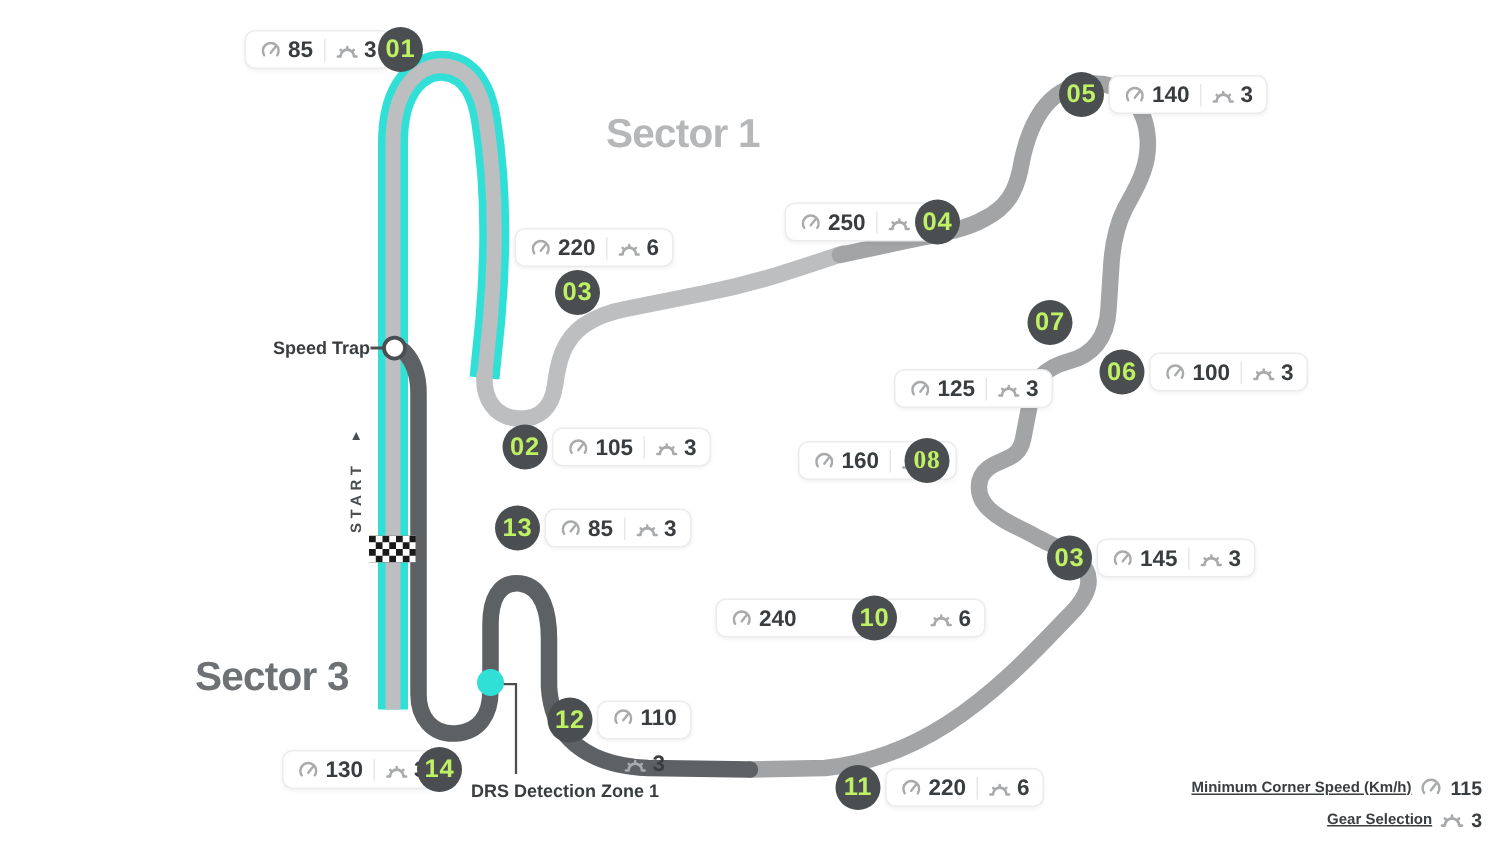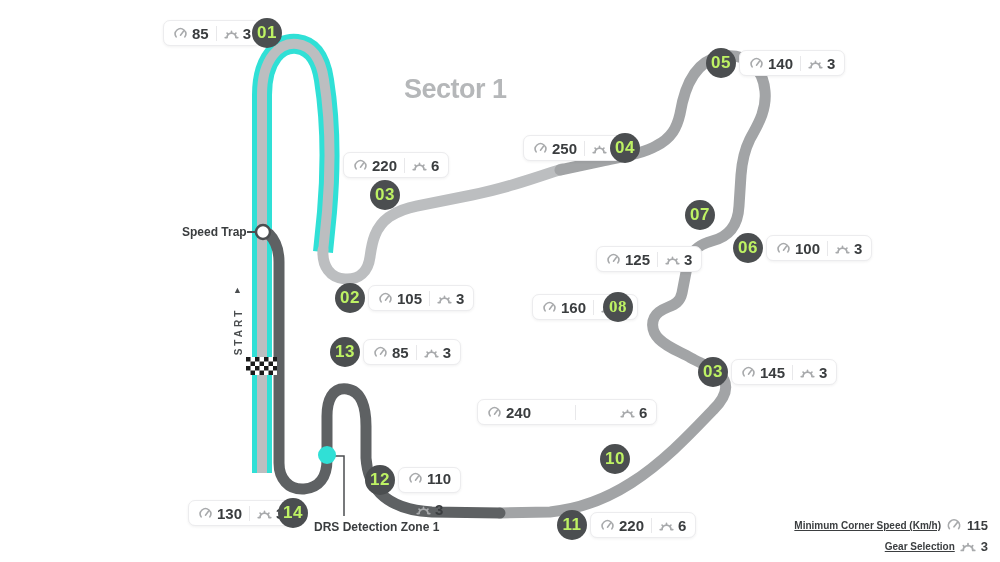--- a/index.html
+++ b/index.html
@@ -60,20 +60,21 @@
     <rect x="246" y="357" width="31" height="18" fill="url(#chk)"></rect>
 
     <line x1="247" y1="232" x2="256" y2="232" stroke="#4b4e50" stroke-width="2"></line>
     <circle cx="263" cy="232" r="7" fill="#ffffff" stroke="#4b4e50" stroke-width="2.5"></circle>
 
     <path d="M 335 456 L 344 456 L 344 516" fill="none" stroke="#4b4e50" stroke-width="1.5"></path>
     <circle cx="327" cy="455" r="9" fill="#30e0d6"></circle>
   </svg>
 
   <div class="sector-label s1" style="left:404px;top:74px;">Sector 1</div>
+  <div class="sector-label s3" style="left:130px;top:436px;">Sector 3</div>
 
   <div class="small-label speed-trap-label">Speed Trap</div>
   <div class="start-arrow">▲</div>
   <div class="start-label">START</div>
   <div class="small-label drs-label">DRS Detection Zone 1</div>
 
   <div id="corners-layer">
       <div class="badge" style="left: 252px; top: 18px;">01</div>
       <div class="pill" style="left: 163px; top: 20px;">
         <span class="seg">
@@ -229,21 +230,21 @@
         </span>
         <span class="pill-sep"></span>
         <span class="seg">
           <svg class="picon" viewBox="0 0 20 20">
             <path d="M4 15.5 A6 6 0 0 1 16 15.5" fill="none" stroke="currentColor" stroke-width="2.4"></path>
             <path d="M4 15.5 L1.6 15.5 M5.8 11.3 L4.1 9.6 M10 9.5 L10 7.1 M14.2 11.3 L15.9 9.6 M16 15.5 L18.4 15.5" fill="none" stroke="currentColor" stroke-width="2.2" stroke-linecap="round"></path>
           </svg>
           <span>3</span>
         </span>
       </div>
-      <div class="badge" style="left: 600px; top: 397px; margin-top: 47px;">10</div>
+      <div class="badge" style="left: 568px; top: 397px;">10</div>
       <div class="pill" style="left: 477px; top: 399px; gap: 44px;">
         <span class="seg">
           <svg class="picon" viewBox="0 0 20 20">
             <path d="M4.2 14.5 A7 7 0 1 1 15.8 14.5" fill="none" stroke="currentColor" stroke-width="2.1" stroke-linecap="round"></path>
             <path d="M10 12.2 L14.2 6.8" fill="none" stroke="currentColor" stroke-width="2.1" stroke-linecap="round"></path>
           </svg>
           <span>240</span>
         </span>
         <span class="pill-sep"></span>
         <span class="seg">

